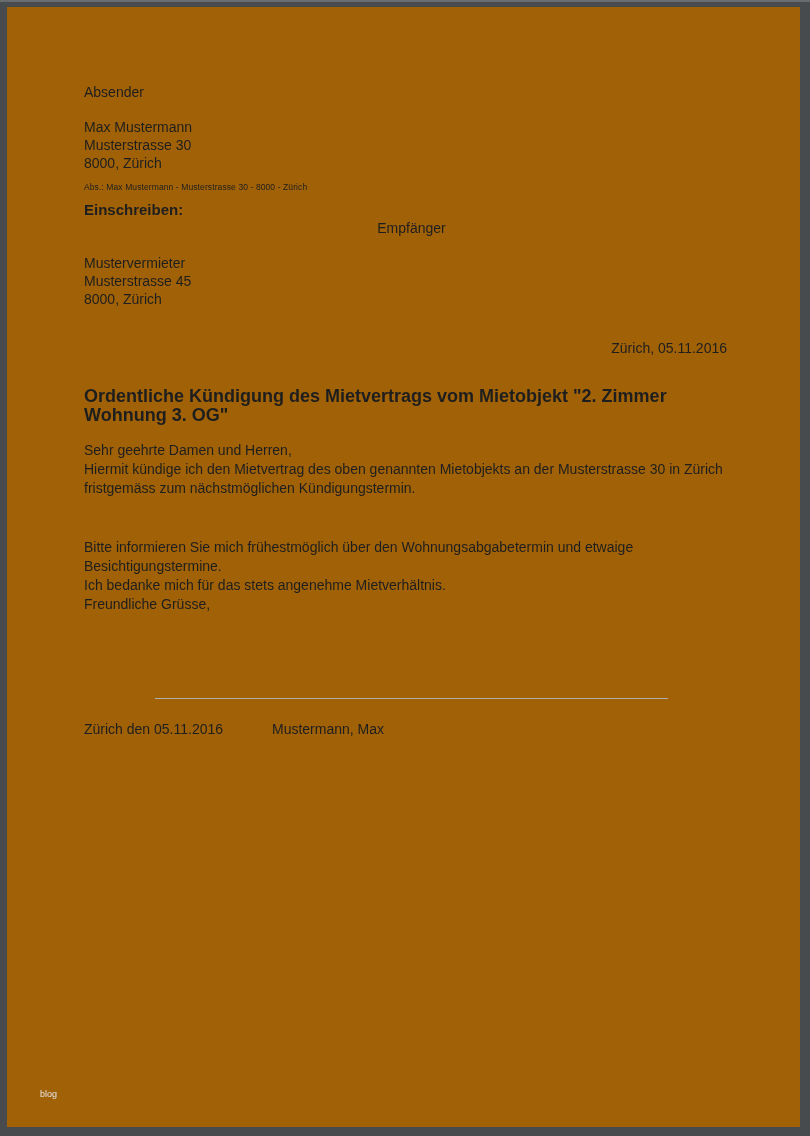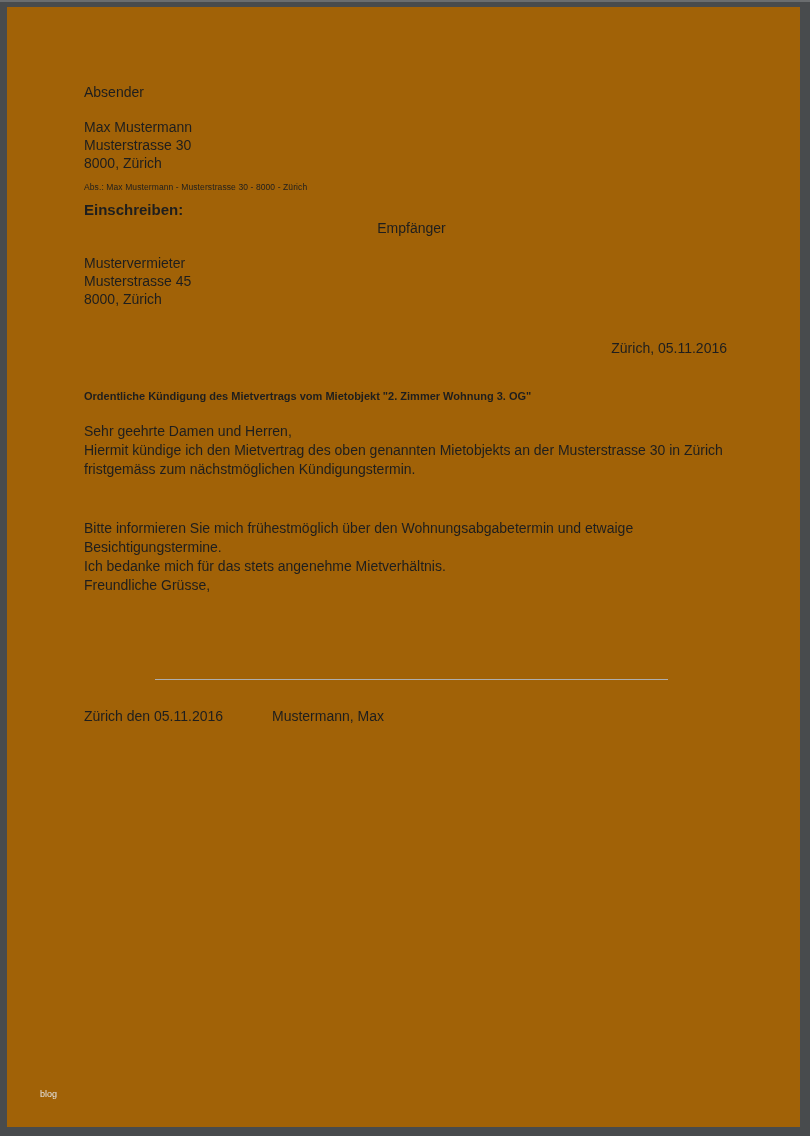--- a/index.html
+++ b/index.html
@@ -53,39 +53,39 @@
   .recipient-label { line-height: 18px; text-align: center; }
   .date-line {
     margin-top: 31px;
     text-align: right;
     padding-right: 12px;
     line-height: 19px;
   }
   .subject {
     margin-top: 29px;
     font-weight: 700;
-    font-size: 11px;
+    font-size: 18px;
     line-height: 19px;
   }
   .para {
     margin: 0;
     line-height: 19px;
   }
   .para-greeting { margin-top: 16px; }
   .para-info { margin-top: 40px; }
   .closing { line-height: 19px; }
   .sig-divider {
     margin-top: 84px;
     width: 513px;
     height: 0;
     border: none;
     border-top: 1px solid #aeaeae;
   }
   .sig-row {
-    margin-top: 27px;
+    margin-top: 21px;
     display: flex;
     line-height: 19px;
   }
   .sig-date {
     display: inline-block;
     width: 188px;
   }
   .watermark {
     position: absolute;
     left: 33px;

